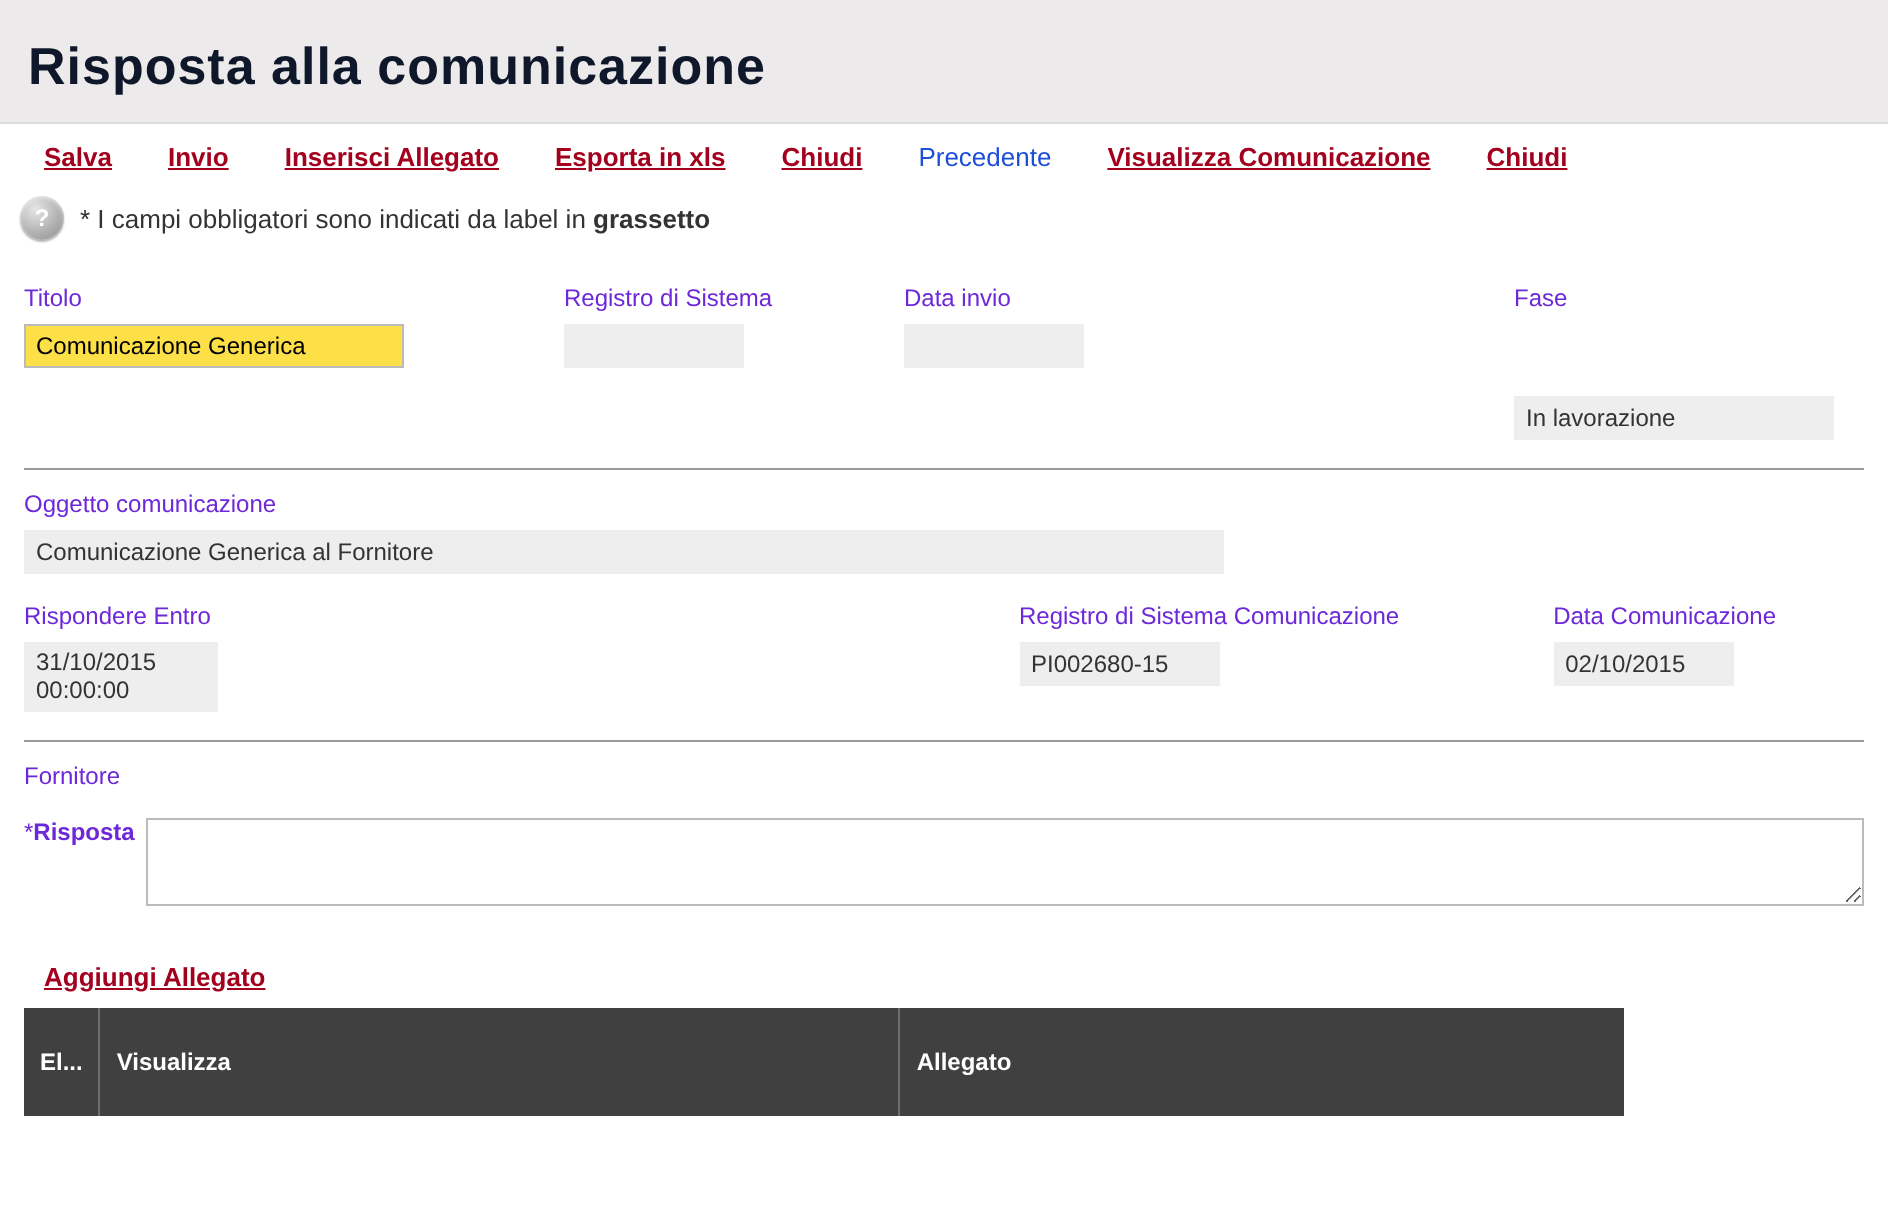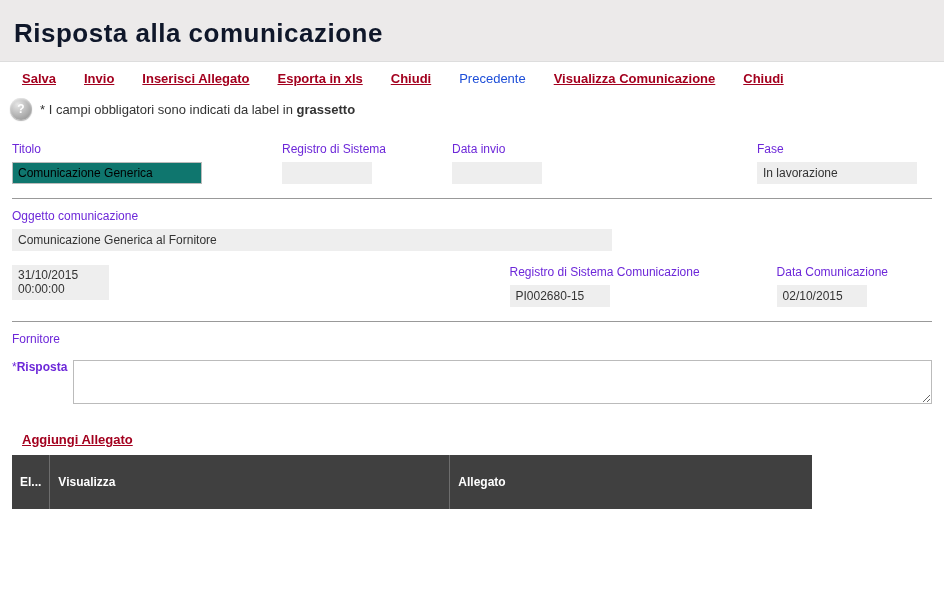--- a/index.html
+++ b/index.html
@@ -76,21 +76,21 @@
   }
   .field-label {
     font-size: 12px;
     color: #6d28d9;
   }
   .text-input {
     border: 1px solid #bbb;
     padding: 3px 5px;
     font-size: 12px;
     height: 22px;
-    background: #0f766e;
+    background: #fde047;
     font-family: inherit;
   }
   .readonly-box {
     background: #eee;
     padding: 3px 6px;
     height: 22px;
     display: inline-flex;
     align-items: center;
     font-size: 12px;
     color: #333;
@@ -177,37 +177,38 @@
     <div class="field" style="width:170px;">
       <span class="field-label">Registro di Sistema</span>
       <span class="readonly-box" style="width:90px;"></span>
     </div>
     <div class="field" style="width:305px;">
       <span class="field-label">Data invio</span>
       <span class="readonly-box" style="width:90px;"></span>
     </div>
     <div class="field" style="width:160px;">
       <span class="field-label">Fase</span>
-      <span class="readonly-box" style="min-width:90px;">In lavorazione</span>
+      <span class="readonly-box" style="min-width:90px;margin-top:36px;">In lavorazione</span>
     </div>
   </div>
 
   <hr class="sep">
 
   
   <div class="row">
     <div class="field" style="width:100%;">
       <span class="field-label">Oggetto comunicazione</span>
       <span class="readonly-box" style="width:600px;">Comunicazione Generica al Fornitore</span>
     </div>
   </div>
 
   
   <div class="row">
     <div class="field" style="width:470px;">
+      <span class="field-label">Rispondere Entro</span>
       <span class="readonly-box tall" style="width:97px;">31/10/2015
 00:00:00</span>
     </div>
     <div class="field" style="width:275px;margin-left:41px;">
       <span class="field-label">Registro di Sistema Comunicazione</span>
       <span class="readonly-box" style="width:100px;">PI002680-15</span>
     </div>
     <div class="field" style="width:160px;">
       <span class="field-label">Data Comunicazione</span>
       <span class="readonly-box" style="width:90px;">02/10/2015</span>

